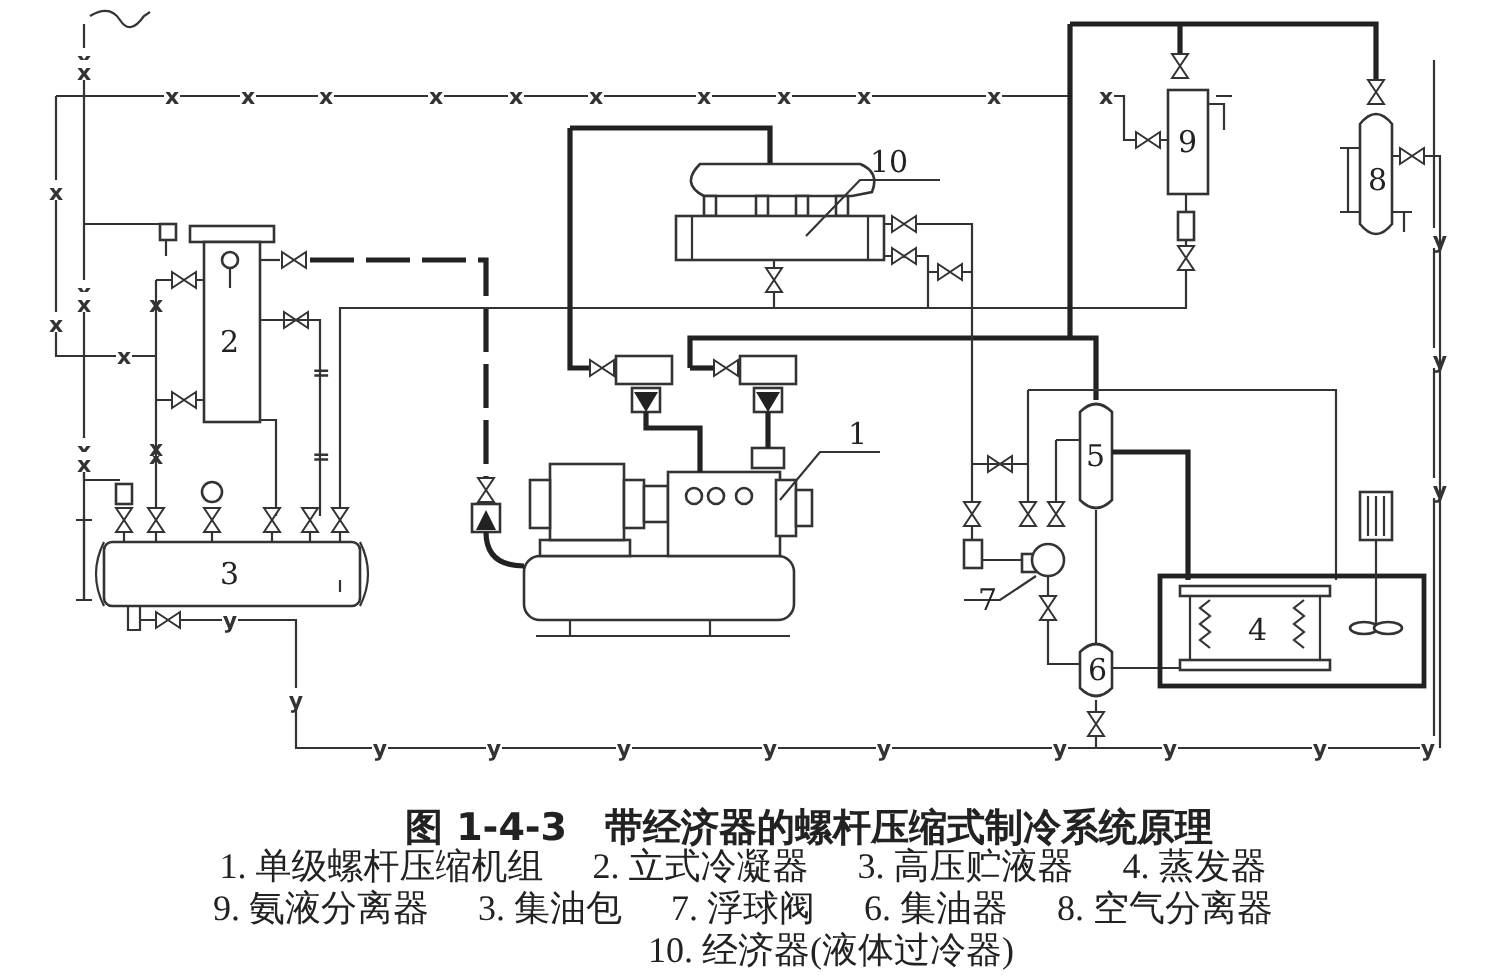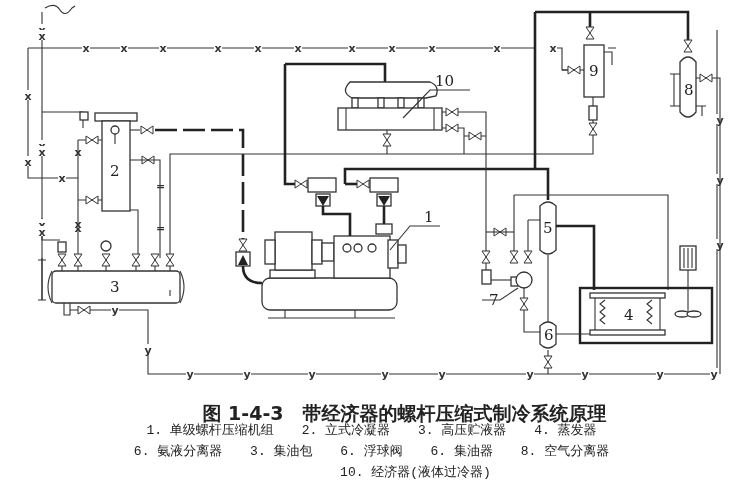--- a/index.html
+++ b/index.html
@@ -6,21 +6,21 @@
   body { width: 743px; height: 488px; position: relative; overflow: hidden; font-family: "DejaVu Serif", serif; }
   #diagram { position: absolute; left: 0; top: 0; }
   .thin { stroke: #333; stroke-width: 1.1; fill: none; }
   .thick { stroke: #222; stroke-width: 2.6; fill: none; }
   .dash { stroke: #222; stroke-width: 2.6; fill: none; stroke-dasharray: 22 6; }
   .vessel { stroke: #333; stroke-width: 1.3; fill: #fff; }
   .lbl { font-family: "DejaVu Serif", serif; font-size: 15px; fill: #222; }
   .mk { font-family: "DejaVu Sans", sans-serif; font-size: 11px; fill: #333; font-weight: bold; }
   .caption { position: absolute; left: 0; width: 743px; text-align: center; color: #222; }
   #cap-title { top: 401px; font-size: 19px; font-weight: bold; font-family: "DejaVu Sans", sans-serif; margin-left: 33px; }
-  .cap-line { font-size: 13px; font-family: Liberation Mono, monospace; }
+  .cap-line { font-size: 18px; font-family: Liberation Serif, serif; }
   #cap-1 { top: 421px; }
   #cap-2 { top: 442px; }
   #cap-3 { top: 463px; margin-left: 44px; }
   .cap-line span { margin: 0 10px; }
 </style>
 </head>
 <body>
 
 <svg id="diagram" width="743" height="395" viewBox="0 0 743 395" xmlns="http://www.w3.org/2000/svg">
   <defs>
@@ -297,21 +297,21 @@
 </svg>
 
 <div id="cap-title" class="caption">图 1-4-3　带经济器的螺杆压缩式制冷系统原理</div>
 <div id="cap-1" class="caption cap-line">
   <span>1. 单级螺杆压缩机组</span>
   <span>2. 立式冷凝器</span>
   <span>3. 高压贮液器</span>
   <span>4. 蒸发器</span>
 </div>
 <div id="cap-2" class="caption cap-line">
-  <span>6. 氨液分离器</span>
+  <span>9. 氨液分离器</span>
   <span>3. 集油包</span>
-  <span>6. 浮球阀</span>
+  <span>7. 浮球阀</span>
   <span>6. 集油器</span>
   <span>8. 空气分离器</span>
 </div>
 <div id="cap-3" class="caption cap-line">
   <span>10. 经济器(液体过冷器)</span>
 </div>
 
 </body></html>

